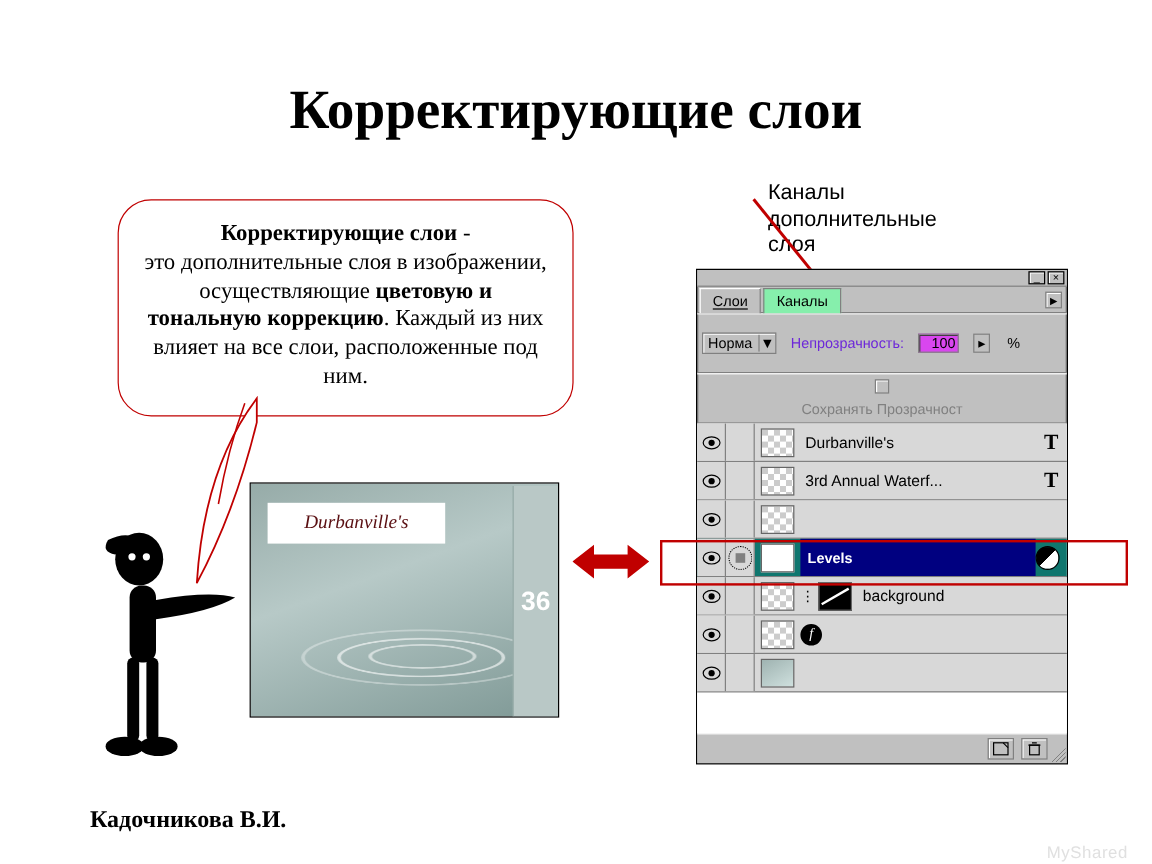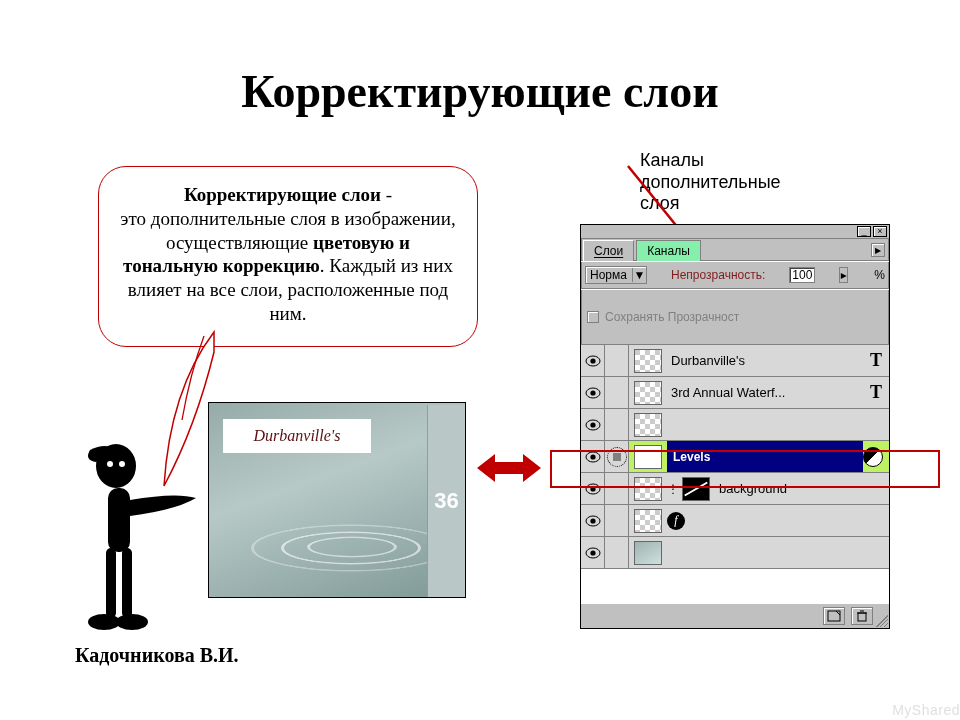--- a/index.html
+++ b/index.html
@@ -89,27 +89,27 @@
 
   
   .hilite {
     position: absolute; left: 550px; top: 450px;
     width: 390px; height: 38px; border: 2px solid #c00000;
     pointer-events: none;
   }
 
   
   .author {
-    position: absolute; left: 75px; top: 644px;
+    position: absolute; left: 75px; top: 672px;
     font-size: 20px; font-weight: bold;
   }
 
   
   .watermark {
-    position: absolute; right: 0; bottom: 2px;
+    position: absolute; right: 20px; bottom: 2px;
     font-family: Arial, sans-serif; font-size: 14px;
     color: #e0e0e0; letter-spacing: .5px;
   }
 
   
   .palette {
     position: absolute; left: 580px; top: 224px;
     width: 310px;
     font-family: Tahoma, Arial, sans-serif; font-size: 12px;
     color: #000;
@@ -145,48 +145,49 @@
   .pal-tabs .tab.active span { text-decoration: underline; text-underline-offset: 2px; }
   .pal-tabs .menu-arrow {
     position: absolute; right: 4px; top: 4px;
     width: 14px; height: 14px; border: 1px solid #808080;
     box-shadow: 1px 1px 0 #fff inset;
     display: flex; align-items: center; justify-content: center;
   }
   .pal-tabs .menu-arrow::after { content: "▶"; font-size: 8px; }
 
   .pal-options {
-    display: flex; align-items: center; gap: 24px;
-    padding: 4px 4px;
+    display: flex; align-items: center; gap: 12px;
+    padding: 15px 4px;
     border-bottom: 1px solid #808080;
     border-top: 1px solid #fff;
   }
   .pal-options .combo {
     display: flex; align-items: center;
     border: 1px solid #808080; box-shadow: 1px 1px 0 #fff inset;
     background: #c0c0c0;
   }
   .pal-options .combo .val { padding: 1px 4px; min-width: 46px; }
   .pal-options .combo .dd {
     width: 14px; text-align: center; border-left: 1px solid #808080;
   }
-  .pal-options .op-label { color: #7f1d1d; }
+  .pal-options .op-label { color: #6d28d9; }
   .pal-options .op-field {
-    width: 34px; background: #ffffff; border: 1px solid #808080;
+    width: 34px; background: #d946ef; border: 1px solid #808080;
     box-shadow: 1px 1px 0 #404040 inset;
     text-align: right; padding: 0 2px;
   }
   .pal-options .pct { margin-left: 2px; }
 
   .pal-transparency {
     display: flex; align-items: center; gap: 6px;
-    padding: 20px 6px;
+    padding: 4px 6px;
     color: #808080;
     border-bottom: 1px solid #808080;
     border-top: 1px solid #fff;
+    flex-direction: column;
   }
   .pal-transparency .chk {
     width: 12px; height: 12px; border: 1px solid #808080;
     box-shadow: 1px 1px 0 #fff inset;
     background: #c0c0c0;
   }
 
   .layer-list { background: #ffffff; }
   .layer-row {
     display: flex; align-items: center;
@@ -217,21 +218,21 @@
   .thumb.img { background: linear-gradient(150deg,#9fb3b1,#cfe0de); }
   .thumb .diag {
     width: 140%; height: 2px; background: #fff; transform: rotate(-30deg);
   }
   .layer-row .name {
     flex: 1 1 auto; padding-left: 4px;
     font-size: 13px;
     overflow: hidden; white-space: nowrap; text-overflow: ellipsis;
   }
   .layer-row.selected {
-    background: #bef264;
+    background: #0f766e;
   }
   .layer-row.selected .name-bar {
     flex: 1 1 auto; display: flex; align-items: center;
     background: #000080; color: #fff; height: 100%;
     padding-left: 6px; font-weight: bold;
   }
   .row-icon-right {
     width: 26px; text-align: center; font-family: "Times New Roman", serif;
     font-size: 18px; font-weight: bold;
   }

